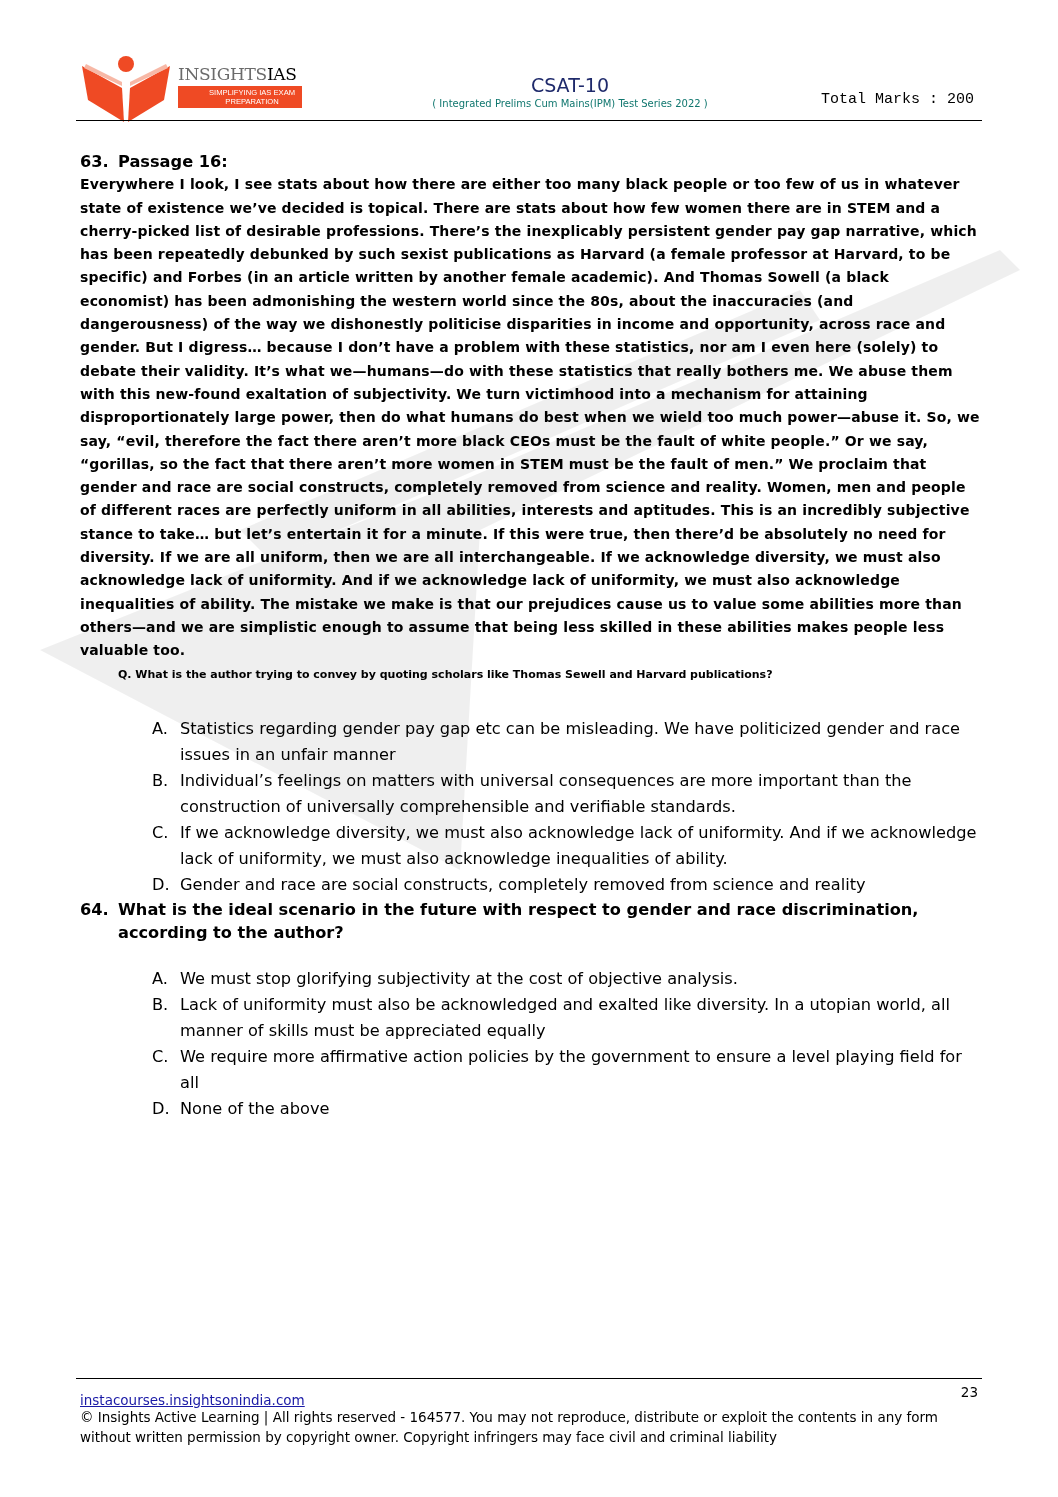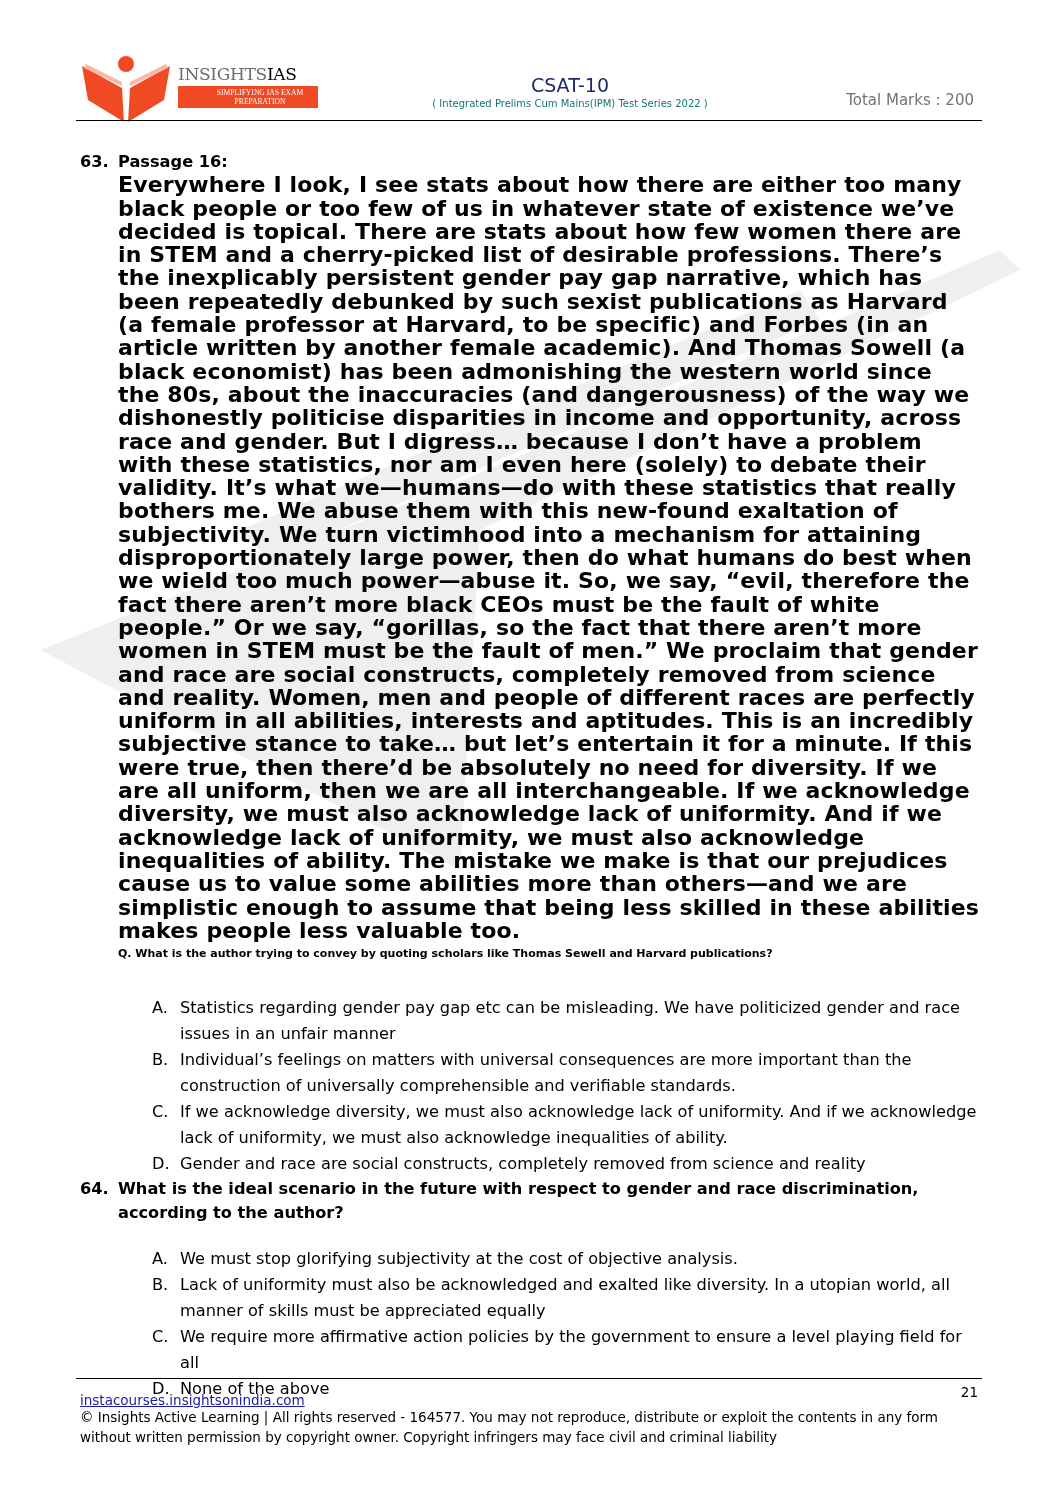--- a/index.html
+++ b/index.html
@@ -3,35 +3,35 @@
 <meta charset="utf-8">
 <style>
   html, body { margin: 0; padding: 0; background: #ffffff; }
   body { width: 1058px; height: 1497px; position: relative; overflow: hidden; font-family: "DejaVu Sans", sans-serif; color: #000; }
 
   .header { position: absolute; left: 0; top: 0; width: 1058px; height: 125px; }
   .logo { position: absolute; left: 78px; top: 52px; width: 240px; height: 72px; }
   .logo-mark { position: absolute; left: 0; top: 0; width: 96px; height: 72px; }
   .logo-word { position: absolute; left: 100px; top: 12px; font-family: "DejaVu Serif", serif; font-size: 17px; letter-spacing: -0.3px; color: #6b6b6b; }
   .logo-word .ias { color: #000000; }
-  .logo-tag { position: absolute; left: 100px; top: 34px; width: 140px; height: 22px; background: #ef4a24; color: #ffffff; font-family: Liberation Serif, serif; font-size: 7.6px; line-height: 9px; text-align: center; padding-top: 2px; box-sizing: border-box; padding-left: 24px; }
+  .logo-tag { position: absolute; left: 100px; top: 34px; width: 124px; height: 22px; background: #ef4a24; color: #ffffff; font-family: Liberation Sans, sans-serif; font-size: 7.6px; line-height: 9px; text-align: center; padding-top: 2px; box-sizing: border-box; padding-left: 24px; }
 
   .title-block { position: absolute; left: 380px; top: 74px; width: 380px; text-align: center; color: #1f2a6b; }
   .title { font-size: 19px; line-height: 22px; }
   .subtitle { font-size: 10px; line-height: 16px; color: #0f766e; }
-  .marks { position: absolute; right: 84px; top: 91px; font-size: 15px; color: #737373; }
+  .marks { position: absolute; right: 84px; top: 91px; font-size: 15px; color: #000000; font-family: Liberation Mono, monospace; }
   .header-rule { position: absolute; left: 76px; right: 76px; top: 120px; height: 0; border-top: 1.3px solid #000; }
 
   .watermark { position: absolute; left: 40px; top: 230px; width: 980px; height: 640px; opacity: 0.06; pointer-events: none; }
 
   .content { position: absolute; left: 80px; top: 150px; width: 900px; }
   .q-head { display: flex; font-weight: bold; font-size: 16.2px; line-height: 23.3px; }
   .q-num { width: 38px; flex: none; }
   .q-body { flex: 1; }
-  .passage { font-weight: bold; font-size: 22px; line-height: 23.3px; letter-spacing: 0.15px; margin-left: 38px; margin-top: 0; }
+  .passage { font-weight: bold; font-size: 14px; line-height: 23.3px; letter-spacing: 0.15px; margin-top: 0; }
   .prompt { font-weight: bold; font-size: 11px; line-height: 23.3px; margin-left: 38px; }
 
   .options { list-style: none; margin: 0; padding: 0; margin-left: 72px; }
   .options li { display: flex; font-size: 16.2px; line-height: 26px; }
   .opt-letter { width: 28px; flex: none; }
   .opt-text { flex: 1; }
 
   .footer-rule { position: absolute; left: 76px; right: 76px; top: 1378px; border-top: 1.3px solid #000; }
   .footer-link { position: absolute; left: 80px; top: 1384px; font-size: 13.5px; color: #1a1aa6; text-decoration: underline; margin-top: 8px; }
   .page-num { position: absolute; right: 80px; top: 1384px; font-size: 13.5px; }
@@ -122,14 +122,14 @@
       <li>
         <span class="opt-letter">D.</span>
         <span class="opt-text">None of the above</span>
       </li>
     </ul>
   </div>
 </div>
 
 <div class="footer-rule"></div>
 <a class="footer-link">instacourses.insightsonindia.com</a>
-<div class="page-num">21</div>
+<div class="page-num">23</div>
 <div class="copyright">© Insights Active Learning | All rights reserved - 164577. You may not reproduce, distribute or exploit the contents in any form without written permission by copyright owner. Copyright infringers may face civil and criminal liability</div>
 
 </body></html>

